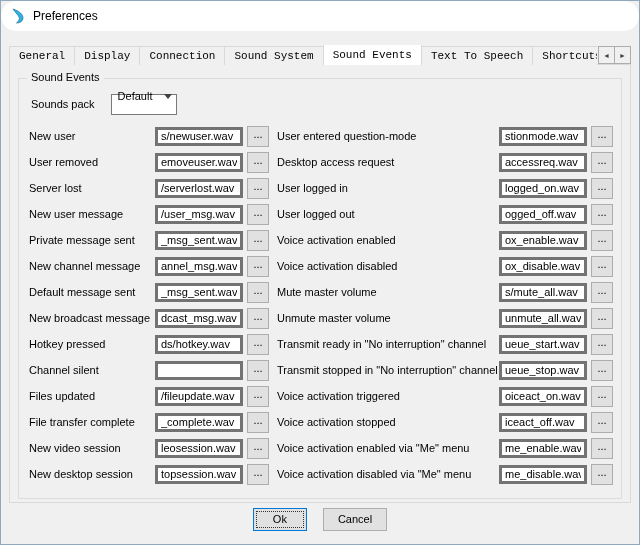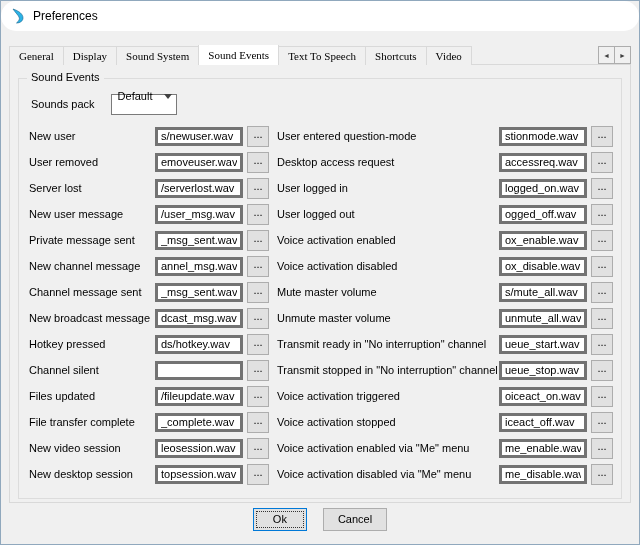--- a/index.html
+++ b/index.html
@@ -11,21 +11,21 @@
   }
   .titlebar{height:30px;background:#ffffff;display:flex;align-items:center;padding:0 9px;gap:7px;border-radius:15px;}
   .titlebar .title{font-size:12px;}
   .app-icon{width:16px;height:16px;display:inline-block;}
 
   .tabstrip{position:relative;margin:14px 8px 0 8px;height:20px;z-index:3;}
   .tabs{display:flex;align-items:flex-end;height:20px;overflow:hidden;margin-right:34px;}
   .tab{
     box-sizing:border-box;height:19px;padding:3px 9px 3px;white-space:nowrap;flex:none;
     background:#f0f0f0;border:1px solid #d9d9d9;border-bottom:none;margin-right:-1px;
-    font-family:Liberation Serif, serif;font-size:11px;cursor:default;margin-top:8px;
+    font-family:Liberation Mono, monospace;font-size:11px;cursor:default;margin-top:8px;
   }
   .tab.active{background:#ffffff;height:22px;padding-top:5px;position:relative;z-index:4;}
   .tab-scroll{position:absolute;right:0;top:1px;display:flex;}
   .scrollbtn{
     width:17px;height:18px;box-sizing:border-box;border:1px solid #adadad;background:#f0f0f0;
     font-size:7px;line-height:1;padding:0;margin-left:-1px;color:#404040;
   }
 
   .page{
     position:absolute;left:8px;right:8px;top:63px;bottom:41px;box-sizing:border-box;
@@ -80,20 +80,21 @@
         <path d="M3 1 C9 3 13 6 13 10 C13 13 10 15 6.5 15 C9 13 10 11 9 9 C8 7 5 4 3 1 Z" fill="#2bb3e6" stroke="#16618c" stroke-width="0.6"></path>
       </svg>
     </span>
     <span class="title">Preferences</span>
   </div>
 
   <div class="tabstrip">
     <div class="tabs" id="tabs">
         <div class="tab">General</div>
         <div class="tab">Display</div>
+        <div class="tab">Connection</div>
         <div class="tab">Sound System</div>
         <div class="tab active">Sound Events</div>
         <div class="tab">Text To Speech</div>
         <div class="tab">Shortcuts</div>
         <div class="tab">Video</div>
       </div>
     <div class="tab-scroll">
       <button class="scrollbtn">◄</button>
       <button class="scrollbtn">►</button>
     </div>
@@ -137,21 +138,21 @@
     <span class="event-label">Private message sent</span>
     <input class="event-input" type="text" value="_msg_sent.wav" style="">
     <button class="browse-btn">...</button>
   </div>
             <div class="event-row">
     <span class="event-label">New channel message</span>
     <input class="event-input" type="text" value="annel_msg.wav" style="">
     <button class="browse-btn">...</button>
   </div>
             <div class="event-row">
-    <span class="event-label">Channel message sent</span>
+    <span class="event-label">Default message sent</span>
     <input class="event-input" type="text" value="_msg_sent.wav" style="">
     <button class="browse-btn">...</button>
   </div>
             <div class="event-row">
     <span class="event-label">New broadcast message</span>
     <input class="event-input" type="text" value="dcast_msg.wav" style="">
     <button class="browse-btn">...</button>
   </div>
             <div class="event-row">
     <span class="event-label">Hotkey pressed</span>

